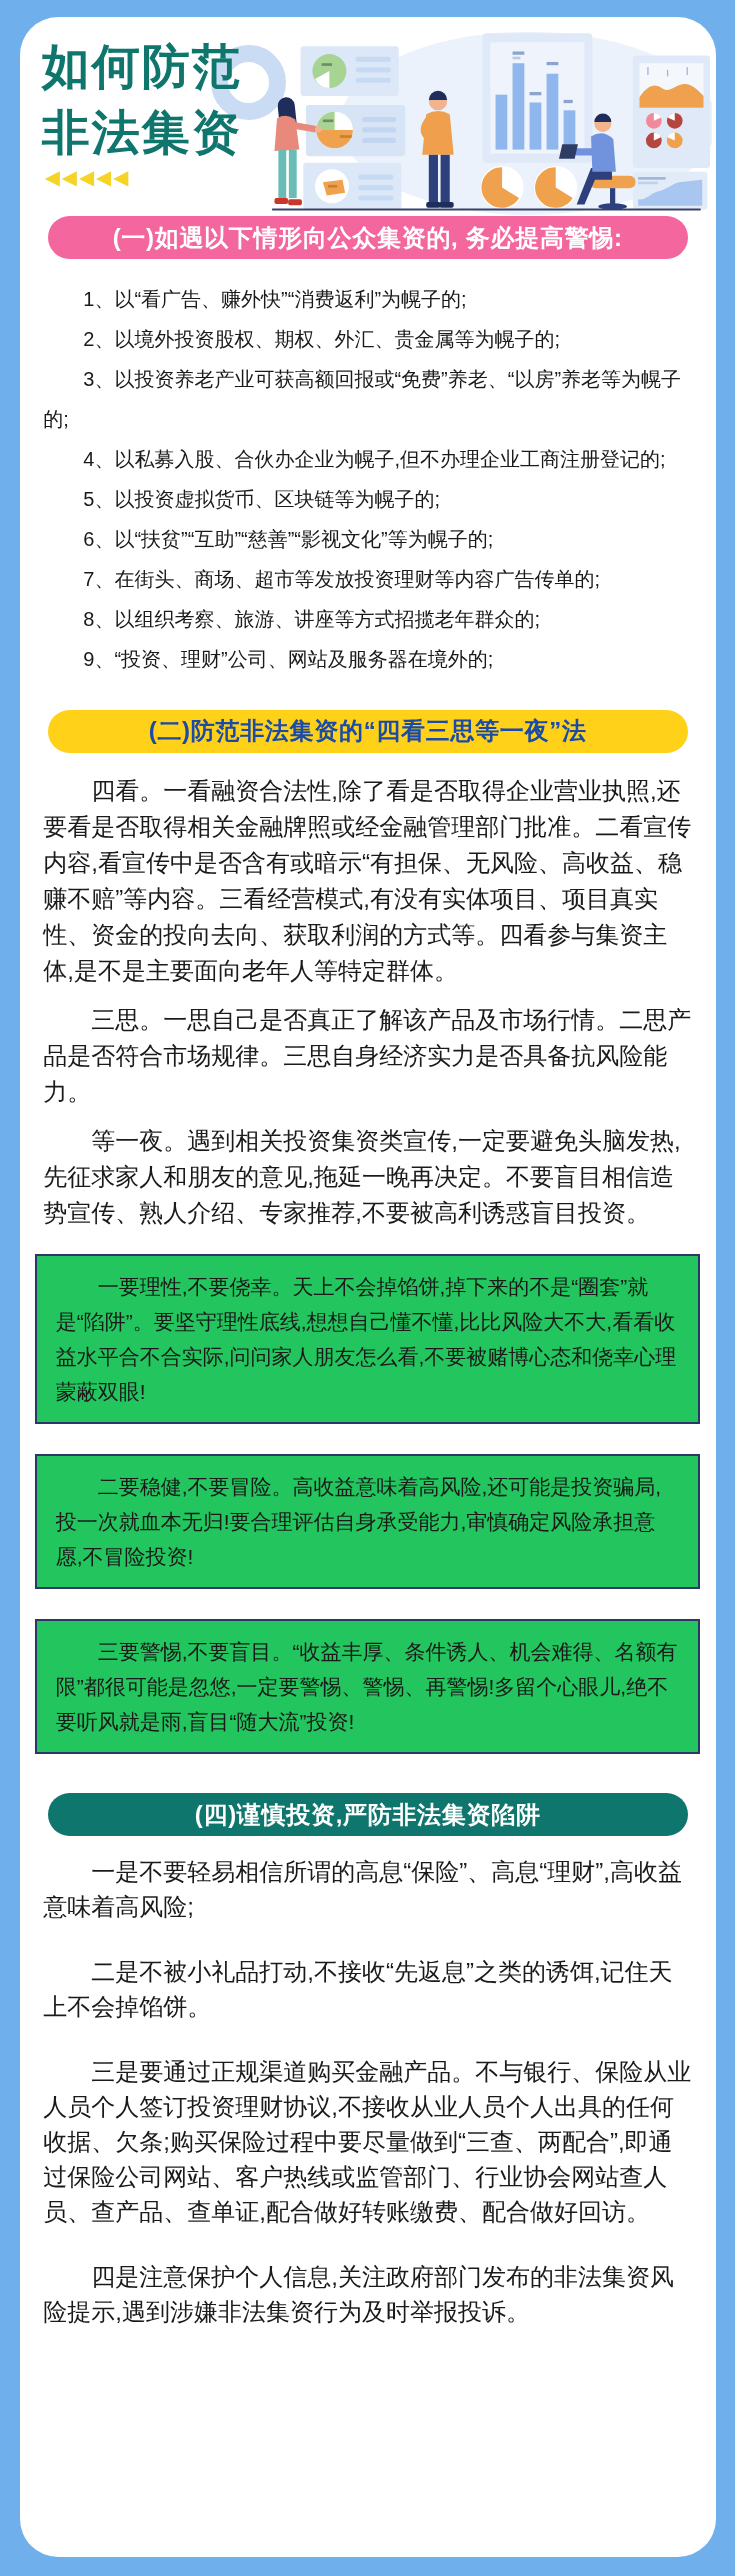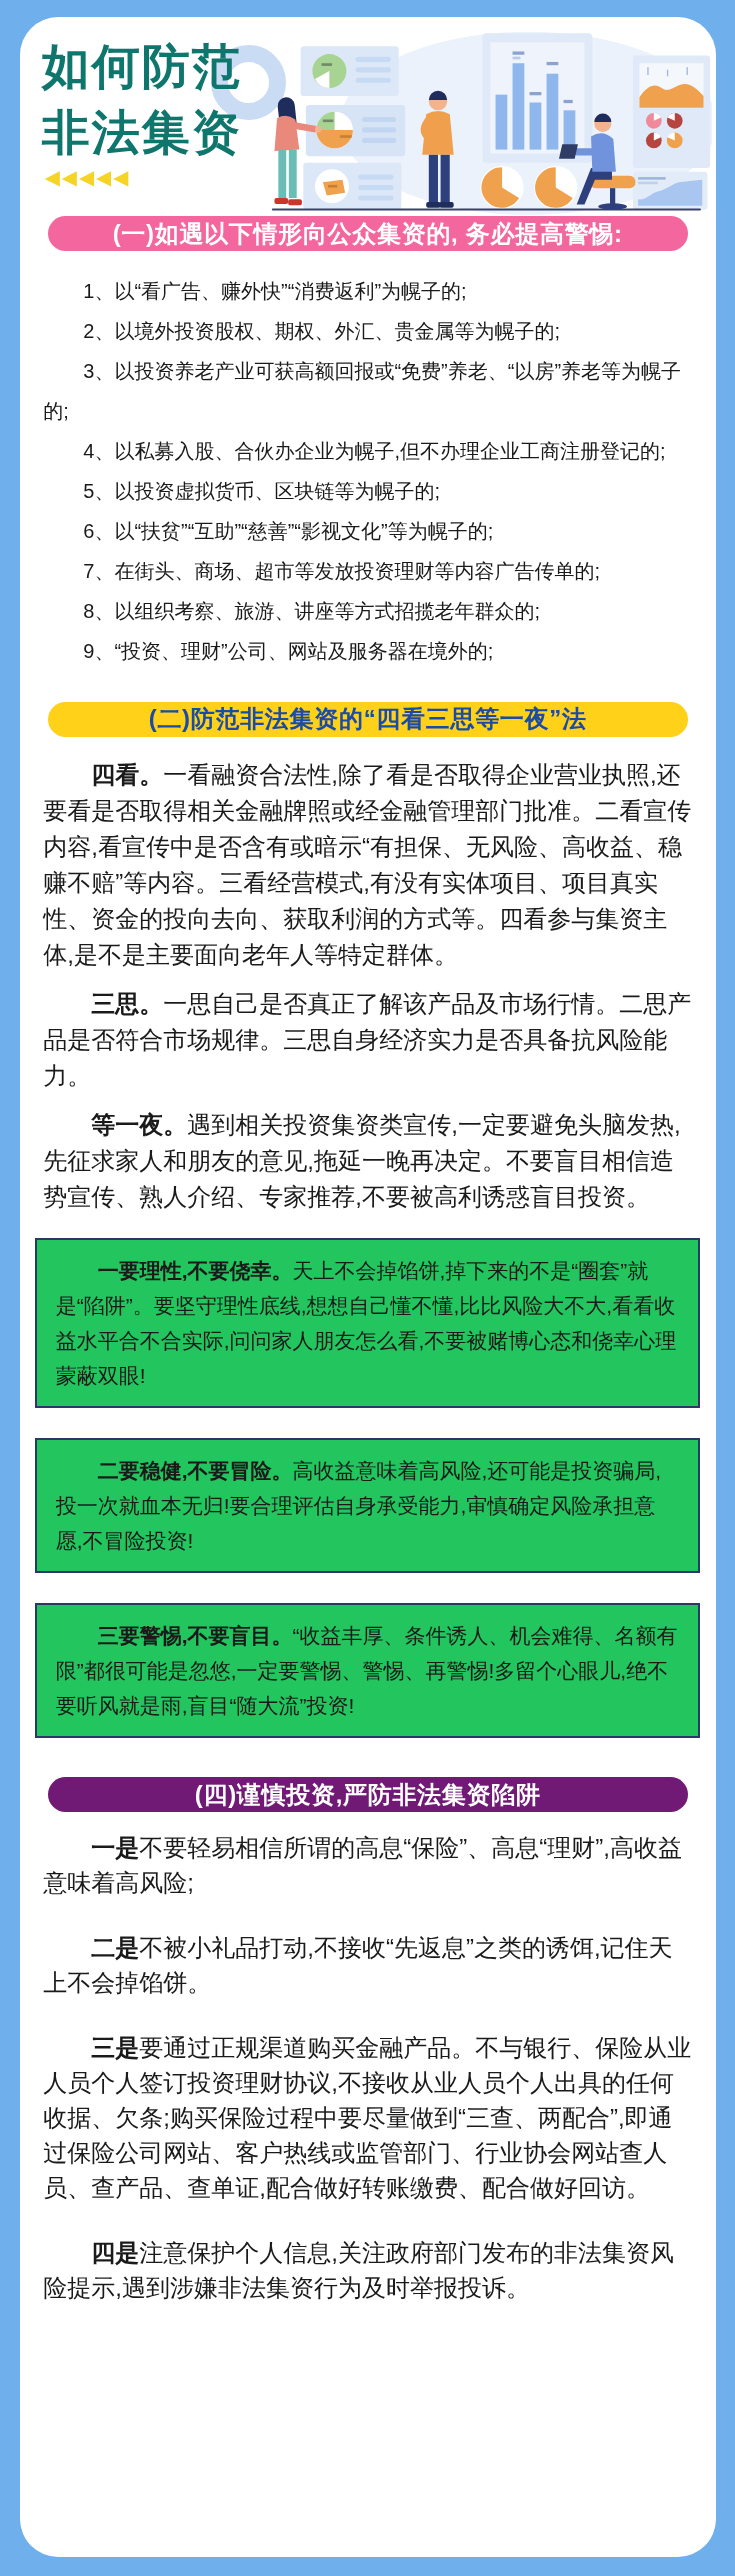--- a/index.html
+++ b/index.html
@@ -24,36 +24,36 @@
     font-size:48px;line-height:66px;font-weight:900;
     color:#0f766e;letter-spacing:2px;
   }
   .arrows{
     position:relative;z-index:2;padding-left:25px;margin-top:0;
     color:#F6D327;font-size:19.7px;letter-spacing:2px;font-weight:bold;
   }
   .illus{position:absolute;right:3.9px;top:6.6px;z-index:1}
   
   .pill{
-    width:640px;height:35px;margin:0 auto;border-radius:22px;
+    width:640px;height:43px;margin:0 auto;border-radius:22px;
     display:flex;align-items:center;justify-content:center;
     font-size:24px;font-weight:bold;letter-spacing:0.7px;
   }
   .pill-1{background:#F4679E;color:#FFFFFF;margin-top:5.2px}
   .pill-2{background:#FFD118;color:#1B4BA8;margin-top:31px}
   .pill-3{background:#8CC868;color:#FFFFFF;margin-top:34px}
-  .pill-4{background:#701a75;color:#FFFFFF;margin-top:39px}
+  .pill-4{background:#0f766e;color:#FFFFFF;margin-top:39px}
   
   .textwrap{padding:0 23.6px}
   .list{margin-top:19.7px;font-size:20px;line-height:40px}
   .list p{margin:0;text-indent:2em}
   .sec2{margin-top:19.7px;font-size:24px;line-height:36px}
   .sec2 p{margin:13px 0 0;text-indent:2em}
   .sec2 p:first-child{margin-top:0}
-  .lead{font-weight:bold}
+  .lead{font-weight:normal}
   
   .boxes{padding:0 15.7px}
   .tip-box{
     margin-top:23.6px;background:#22c55e;border:2px solid #2B3768;
     padding:13px 18.3px;font-size:21px;line-height:35px;
   }
   .tip-box + .tip-box{margin-top:30px}
   .tip-box p{margin:0;text-indent:2em}
   .sec4{margin-top:18.3px;font-size:24px;line-height:35px}
   .sec4 p{margin:30px 0 0;text-indent:2em}

